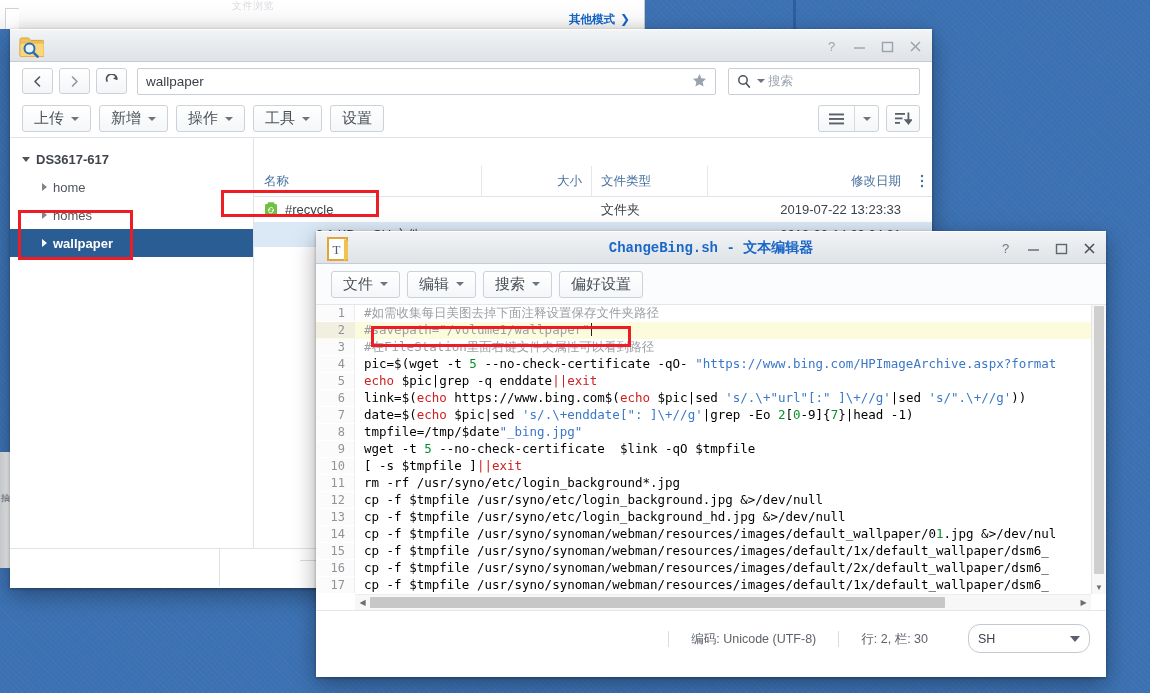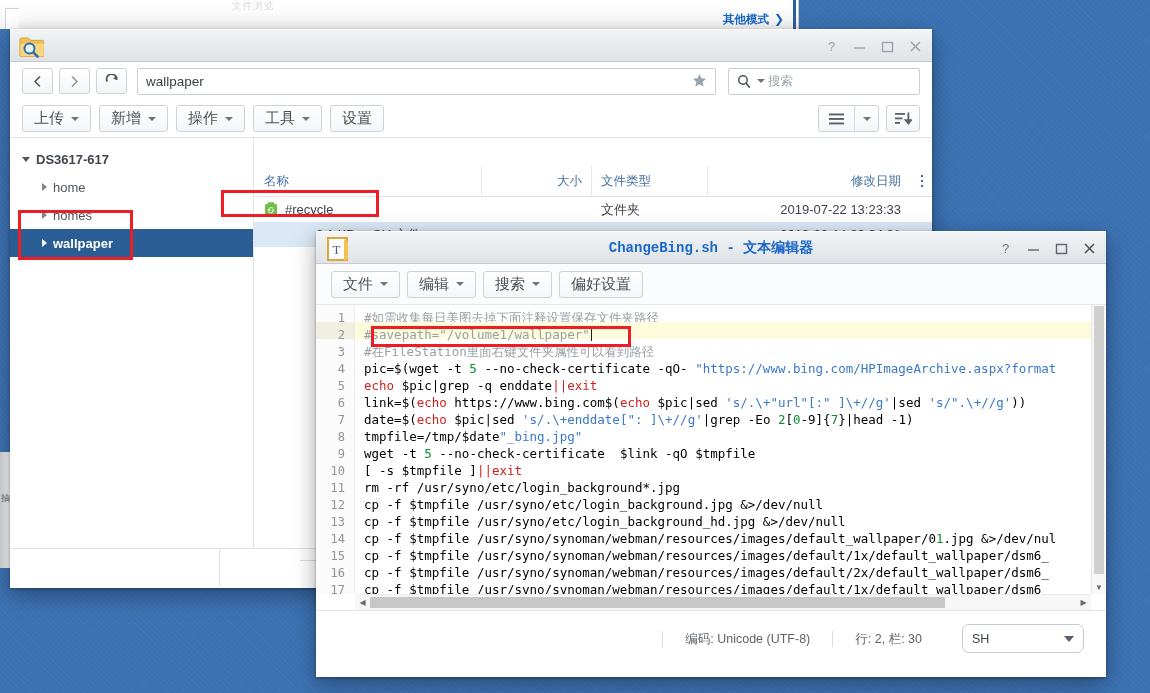--- a/index.html
+++ b/index.html
@@ -17,21 +17,21 @@
   #desktop {
     position: absolute; inset: 0;
     background-color: #3c72b4;
     background-image:
       repeating-linear-gradient(45deg, rgba(255,255,255,.025) 0 1px, transparent 1px 4px),
       repeating-linear-gradient(-45deg, rgba(0,0,0,.02) 0 1px, transparent 1px 4px);
   }
 
   
   #bg-page {
-    position: absolute; left: 0; top: 0; width: 799px; height: 29px;
+    position: absolute; left: 0; top: 0; width: 645px; height: 29px;
     background: linear-gradient(#ffffff, #fbfbfb 60%, #f4f4f4);
     border-right: 1px solid #c9c9c9;
     overflow: hidden;
   }
   #bg-page .faint-title {
     position: absolute; left: 232px; top: -1px;
     font-size: 10px; color: #b9bcc6; letter-spacing: .5px;
     filter: blur(.4px); opacity: .55;
   }
   #bg-page .other-mode {
@@ -197,21 +197,21 @@
   #ed-title { color: #1b66c9; font-family: Liberation Mono, monospace; }
   #ed-appicon { position: absolute; left: 11px; top: 5px; width: 23px; height: 24px; }
   #ed-toolbar {
     height: 41px; background: #fbfcfd; display: flex; align-items: center;
     padding: 0 15px; gap: 7px; border-bottom: 1px solid #e3e7ec;
   }
   #ed-area { position: relative; height: 305px; background: #ffffff; overflow: hidden; }
   .code {
     position: absolute; left: 0; top: 0; right: 15px; bottom: 16px;
     font-family: "DejaVu Sans Mono", "Liberation Mono", monospace;
-    font-size: 12.5px; line-height: 26px; overflow: hidden; white-space: pre;
+    font-size: 12.5px; line-height: 16px; overflow: hidden; white-space: pre;
   }
   .cl { position: relative; height: 17px; white-space: pre; }
   .cl .gut {
     display: inline-block; width: 39px; text-align: right; padding-right: 9px;
     color: #8e949b; background: #fbfbfb; font-size: 12px;
     border-right: 1px solid #ededed; margin-right: 9px;
     font-family: "DejaVu Sans Mono", monospace;
   }
   .cl.cur { background: #fcfbdc; }
   .cl.cur .gut { background: #f0efe0; }
@@ -246,22 +246,22 @@
   #ed-status {
     height: 56px; background: #ffffff; border-top: 1px solid #e3e7ec;
     display: flex; align-items: center; padding: 0 16px;
   }
   #ed-status .spacer { flex: 1; }
   .stat-cell {
     padding: 0 22px; font-size: 12.5px; color: #5d6369;
     border-left: 1px solid #d9dde2; line-height: 16px;
   }
   #ed-select {
-    width: 122px; height: 29px; margin-left: 18px; margin-right: 6px;
-    border: 1px solid #c4cad1; border-radius: 7px; background: #fff;
+    width: 122px; height: 29px; margin-left: 18px; 
+    border: 1px solid #c4cad1; border-radius: 12px; background: #fff;
     display: flex; align-items: center; padding: 0 9px;
     font-size: 12.5px; color: #3d434a; cursor: pointer;
   }
   #ed-select .dcar { margin-left: auto; width: 0; height: 0;
     border-left: 5px solid transparent; border-right: 5px solid transparent;
     border-top: 6px solid #59606a; }
 </style>
 </head>
 <body>
 

